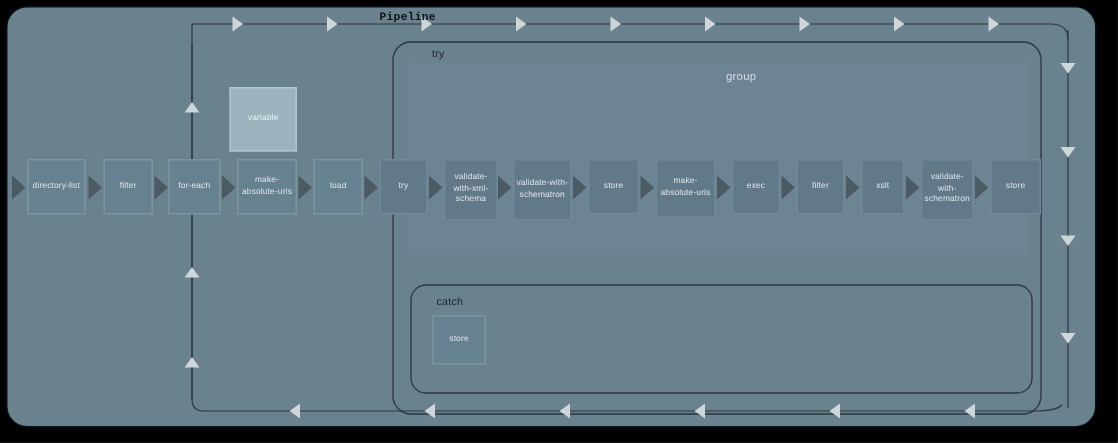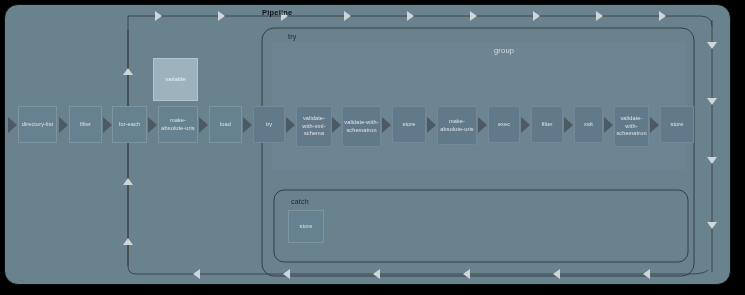--- a/index.html
+++ b/index.html
@@ -176,23 +176,23 @@
 
   <div class="ah-d" style="left:707px; top:42px;"></div>
   <div class="ah-d" style="left:707px; top:98px;"></div>
   <div class="ah-d" style="left:707px; top:157px;"></div>
   <div class="ah-d" style="left:707px; top:222px;"></div>
 
   <div class="ah-u" style="left:123px; top:68px;"></div>
   <div class="ah-u" style="left:123px; top:178px;"></div>
   <div class="ah-u" style="left:123px; top:238px;"></div>
 
-  <div class="lbl lbl-pipeline" style="left:262px; top:9px;">Pipeline</div>
+  <div class="lbl lbl-pipeline" style="left:253px; top:9px;font-family:Liberation Mono, monospace;">Pipeline</div>
   <div class="lbl" style="left:288px; top:33px;">try</div>
-  <div class="lbl lbl-light" style="left:484px; top:47px;margin-left:10px;">group</div>
+  <div class="lbl lbl-light" style="left:484px; top:47px;">group</div>
   <div class="lbl" style="left:291px; top:198px;">catch</div>
 
   <div class="step sel" style="left:153px; top:58px; width:45px; height:43px;">variable</div>
 
   <div class="conn" style="left:8px;   top:117px;"></div>
   <div class="conn" style="left:59px;  top:117px;"></div>
   <div class="conn" style="left:103px; top:117px;"></div>
   <div class="conn" style="left:148px; top:117px;"></div>
   <div class="conn" style="left:199px; top:117px;"></div>
   <div class="conn" style="left:243px; top:117px;"></div>

